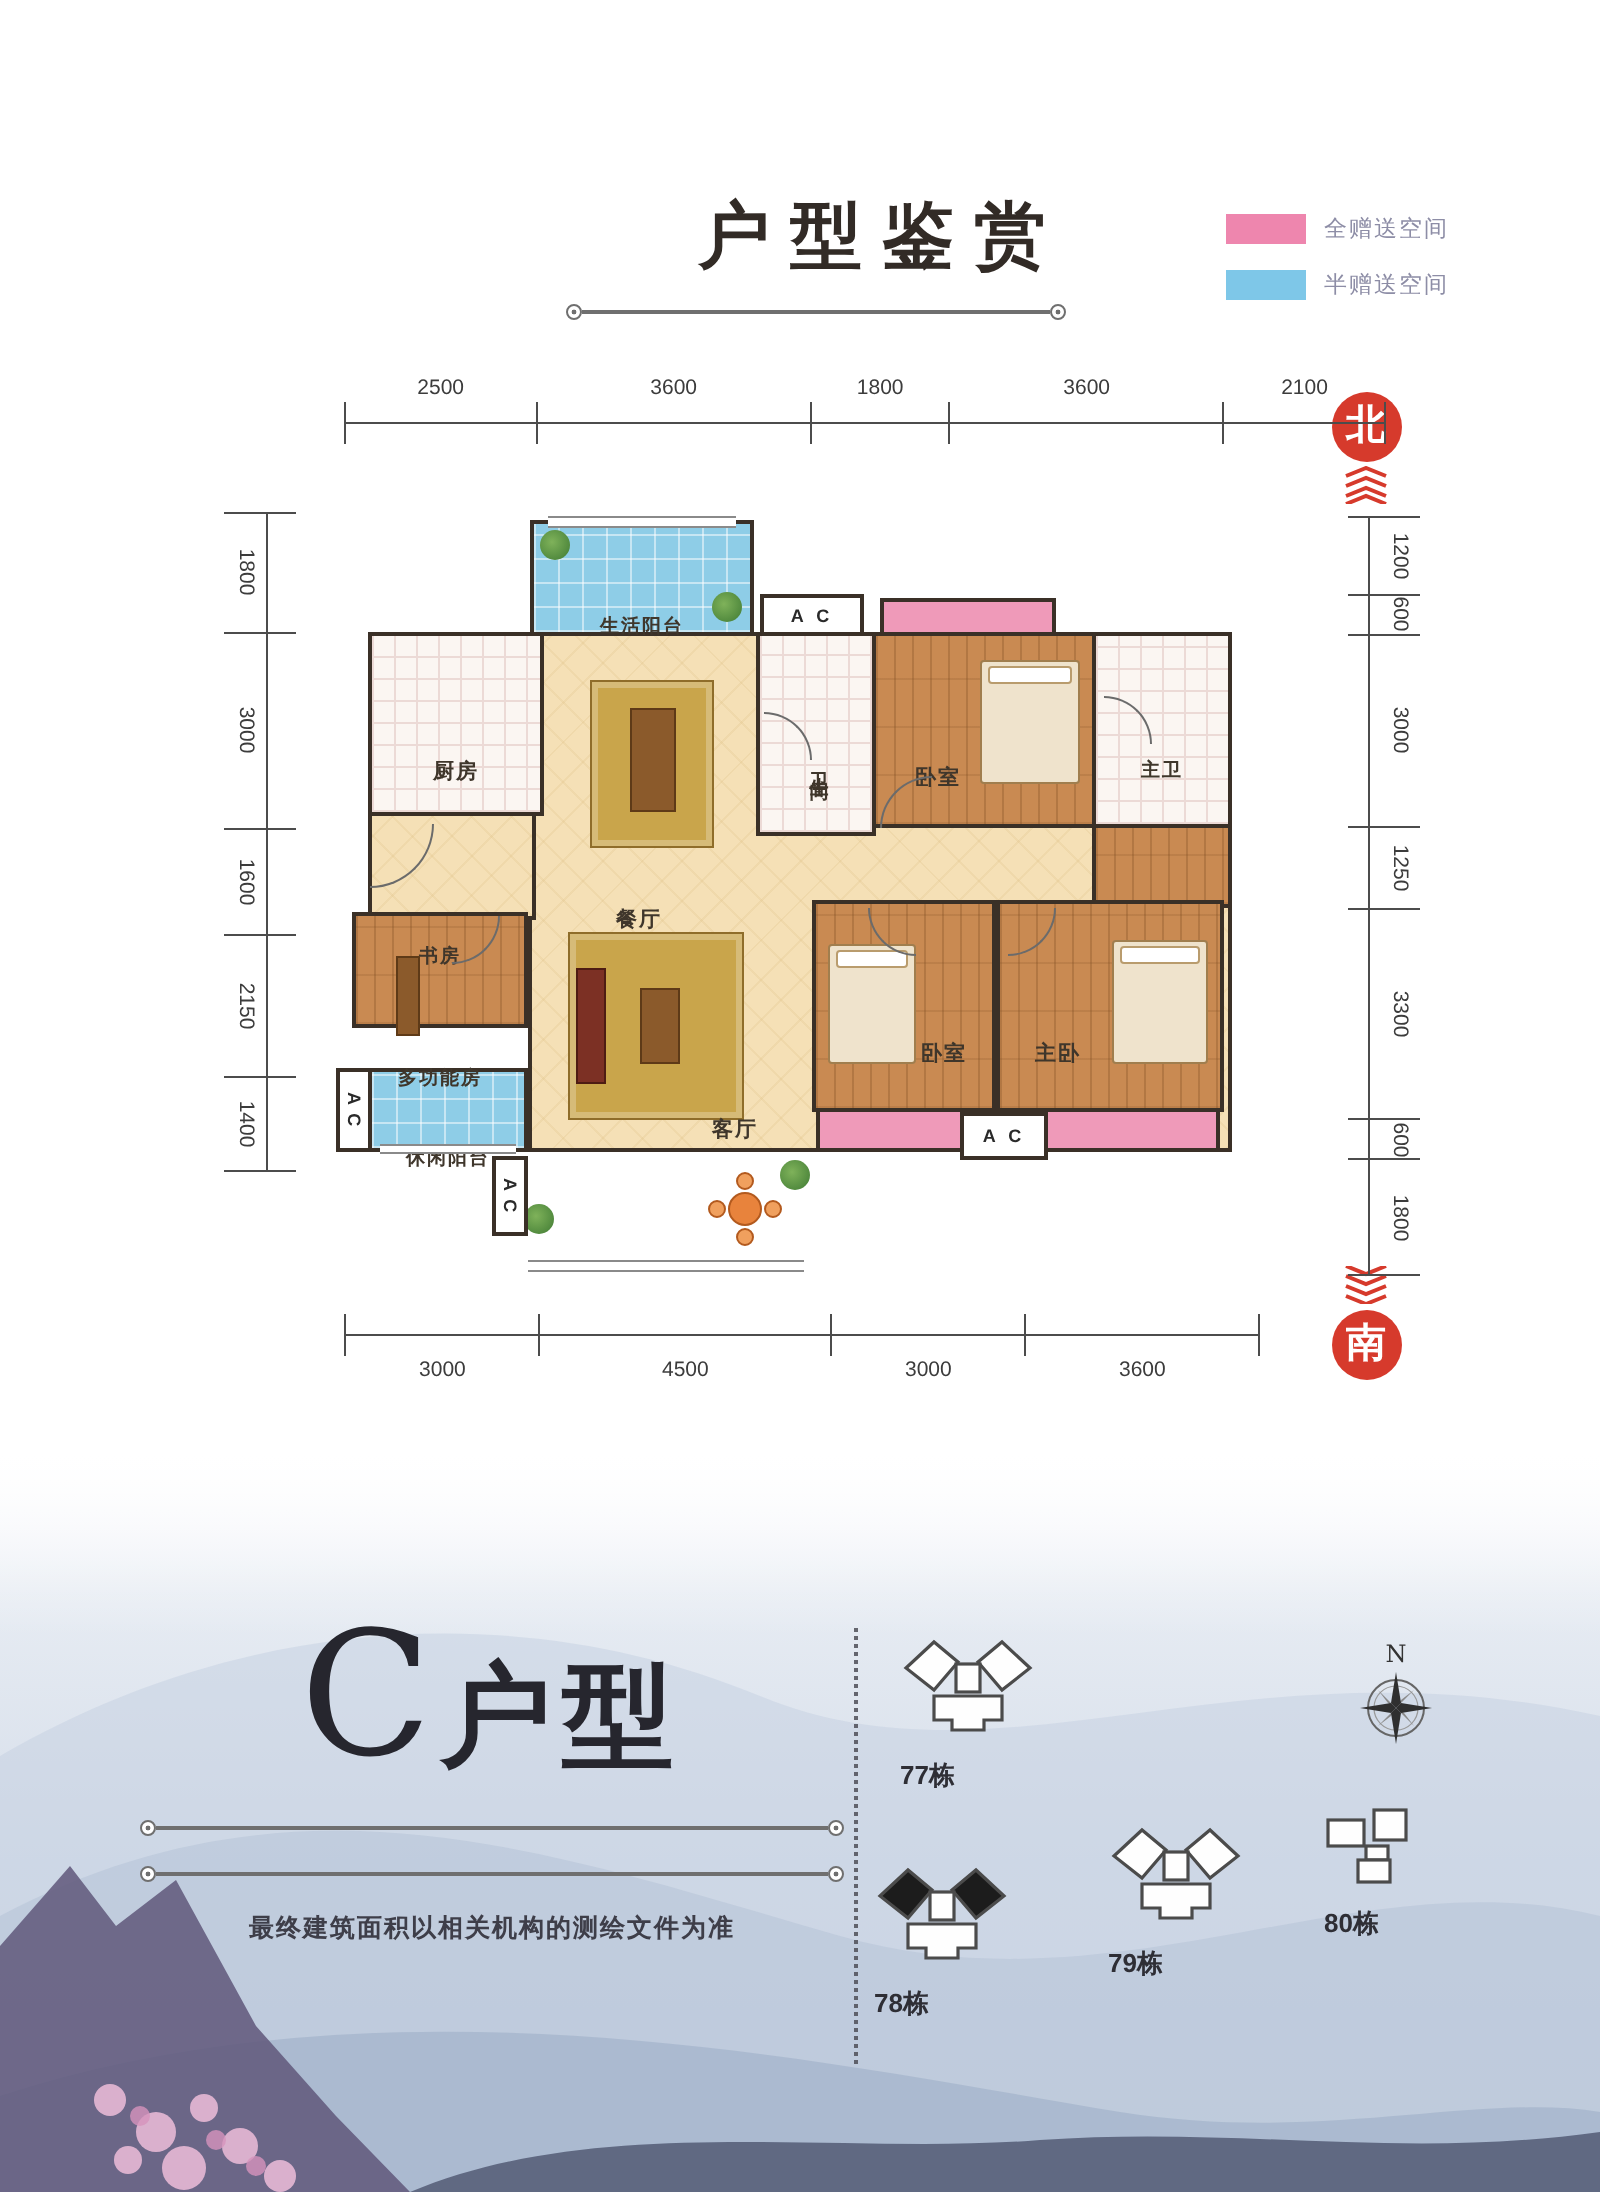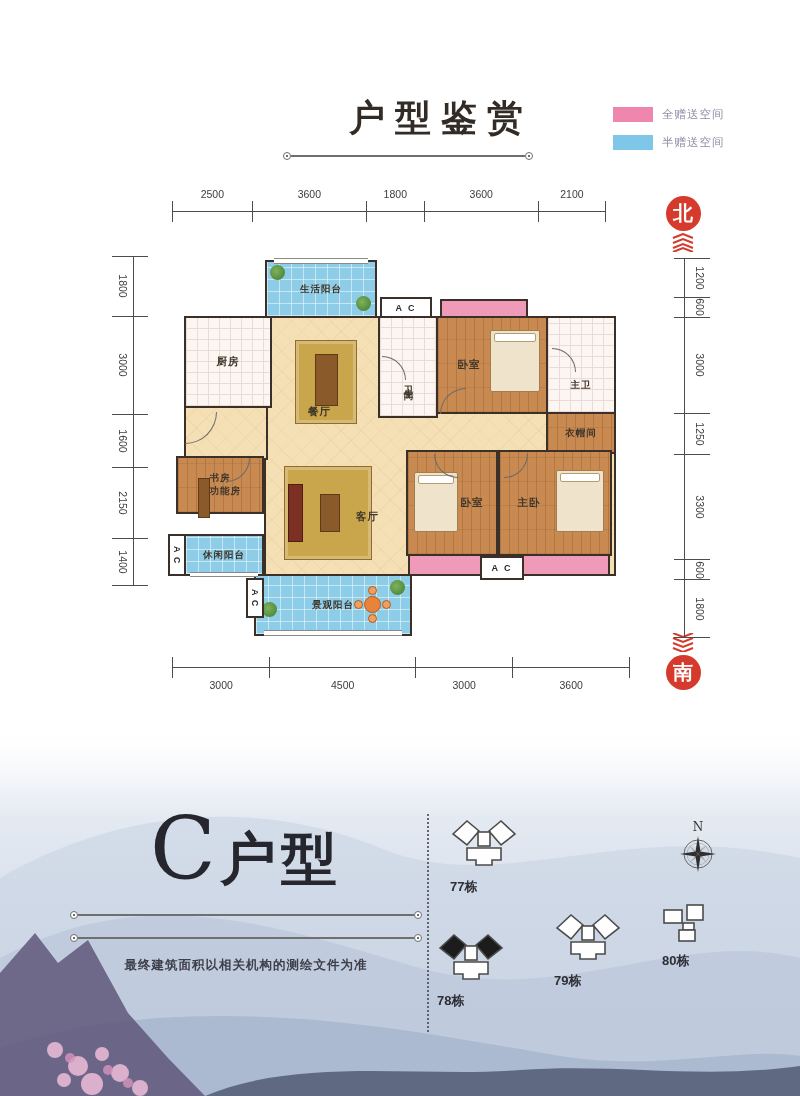--- a/index.html
+++ b/index.html
@@ -40,21 +40,21 @@
     line-height:35px; text-align:center;
   }
   .chevrons { display:block; margin:2px auto 0; }
 
   
   .dim { position:absolute; }
   .dim, .dim * { font-size:10.5px; color:#3c3c3c; }
   .dim-line-h { position:absolute; left:0; right:0; height:1px; background:#4c4c4c; }
   .dim-line-v { position:absolute; top:0; bottom:0; width:1px; background:#4c4c4c; }
 
-  .dim-top { left:172px; top:190px; width:434px; height:32px; display:flex; }
+  .dim-top { left:172px; top:190px; width:521px; height:32px; display:flex; }
   .dim-top .dim-line-h { top:21px; }
   .dim-top .seg { position:relative; margin-top:11px; border-left:1px solid #4c4c4c; }
   .dim-top .seg.last { border-right:1px solid #4c4c4c; }
   .dim-top .seg-label { position:absolute; top:-13px; left:0; right:0; text-align:center; }
 
   .dim-bottom { left:172px; top:657px; width:458px; height:32px; display:flex; }
   .dim-bottom .dim-line-h { top:10px; }
   .dim-bottom .seg { position:relative; height:21px; border-left:1px solid #4c4c4c; }
   .dim-bottom .seg.last { border-right:1px solid #4c4c4c; }
   .dim-bottom .seg-label { position:absolute; bottom:-13px; left:0; right:0; text-align:center; }
@@ -76,21 +76,21 @@
     position:absolute; top:50%; left:6px; width:40px; text-align:center;
     transform:translateY(-50%) rotate(90deg); white-space:nowrap;
   }
 
   
   .plan { position:absolute; left:168px; top:250px; width:500px; height:390px; }
   .plan .room, .plan .base {
     position:absolute; border:2px solid #3a3027;
     display:flex; align-items:center; justify-content:center;
   }
-  .room-label { font-size:10.5px; font-weight:bold; color:#3f362b; letter-spacing:1px; }
+  .room-label { font-size:10.5px; font-weight:bold; color:#3f362b; letter-spacing:1px;margin-top:48px; }
   .room-label.small { font-size:9.5px; }
   .vtext { writing-mode:vertical-rl; letter-spacing:2px; }
 
   .tan  { background:
           repeating-linear-gradient(45deg, rgba(220,190,130,.22) 0 1px, transparent 1px 14px),
           repeating-linear-gradient(-45deg, rgba(220,190,130,.22) 0 1px, transparent 1px 14px),
           #f5e0b6; }
   .tile { background:
           repeating-linear-gradient(0deg, #ecdad6 0 1px, transparent 1px 11px),
           repeating-linear-gradient(90deg, #ecdad6 0 1px, transparent 1px 11px),
@@ -269,23 +269,20 @@
       </div>
     </div>
 
   <div class="plan">
 
     <div class="base tan" style="left:96px; top:66px; width:352px; height:260px;"></div>
     <div class="base tan" style="left:16px; top:156px; width:84px; height:54px;"></div>
 
     <div class="room blue" style="left:97px; top:10px; width:112px; height:58px;">
       <span class="room-label small">生活阳台</span>
-    </div>
-    <div class="room blue" style="left:86px; top:324px; width:158px; height:62px;">
-      <span class="room-label small">景观阳台</span>
     </div>
     <div class="room blue" style="left:16px; top:284px; width:80px; height:42px;font-family:Liberation Serif, serif;">
       <span class="room-label small">休闲阳台</span>
     </div>
 
     <div class="room tile" style="left:16px; top:66px; width:88px; height:92px;">
       <span class="room-label">厨房</span>
     </div>
     <div class="room tile" style="left:210px; top:66px; width:60px; height:102px;">
       <span class="room-label small vtext" style="margin-top:28px;">卫生间</span>

